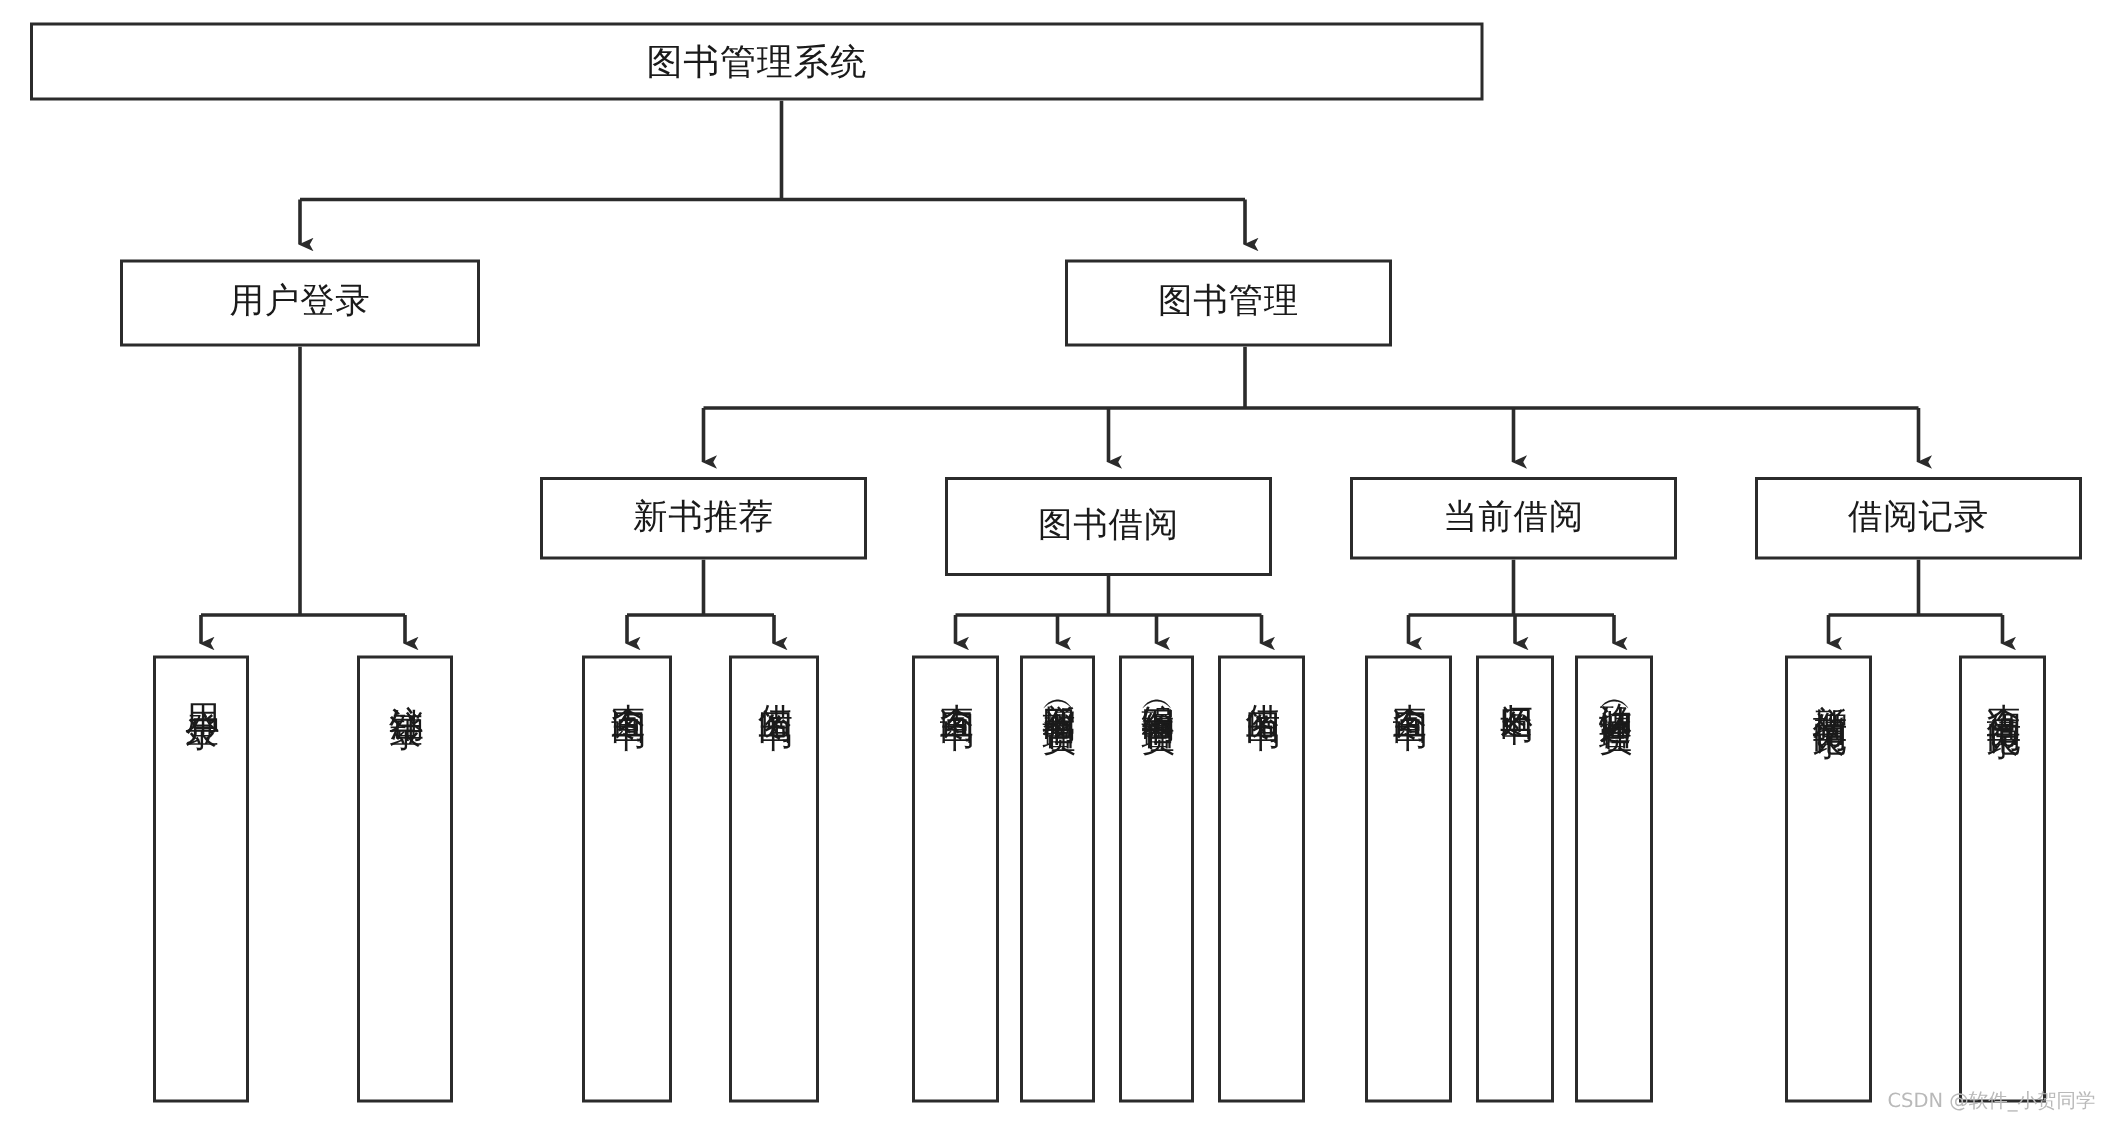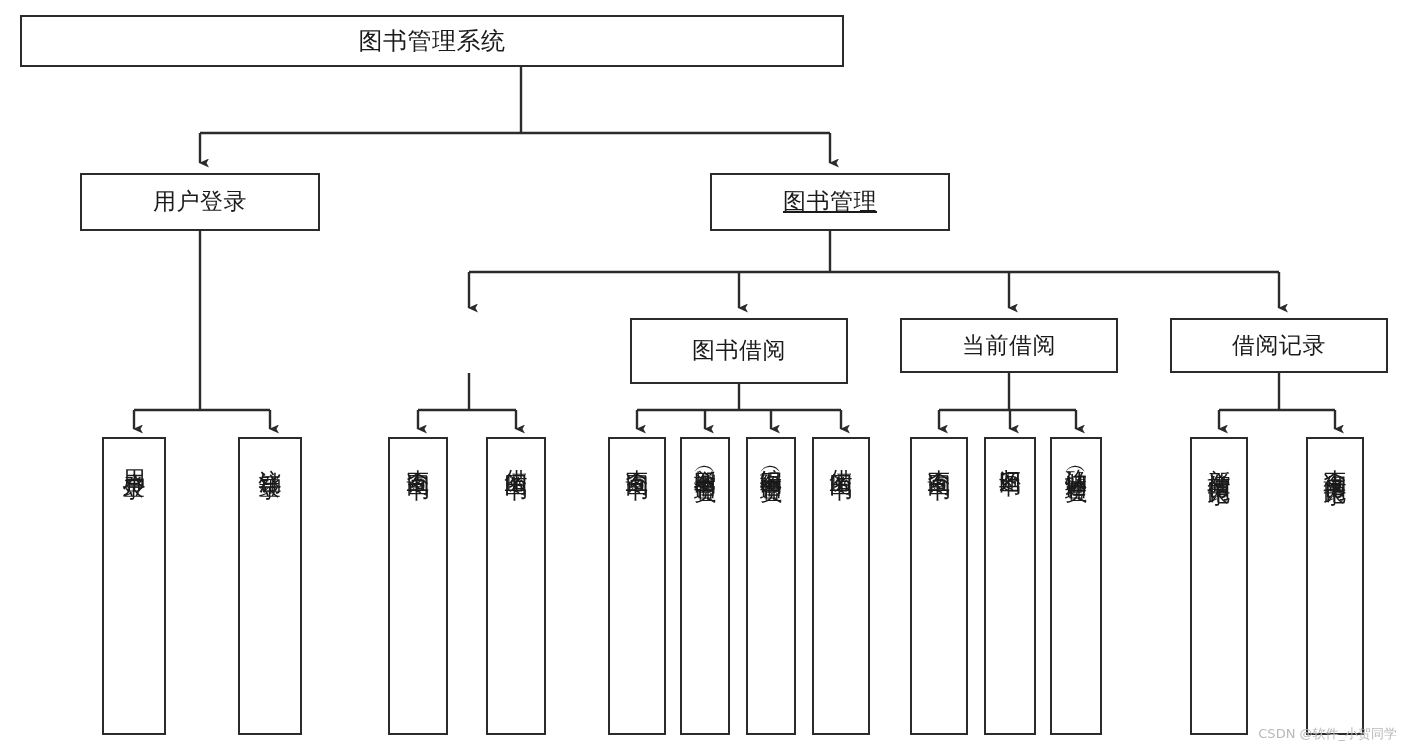--- a/index.html
+++ b/index.html
@@ -127,31 +127,34 @@
       <line x1="1010" y1="410" x2="1010" y2="429" marker-end="url(#arrowhead)"></line>
       <line x1="1076" y1="410" x2="1076" y2="429" marker-end="url(#arrowhead)"></line>
 
       <line x1="1279" y1="373" x2="1279" y2="410"></line>
       <line x1="1219" y1="410" x2="1335" y2="410"></line>
       <line x1="1219" y1="410" x2="1219" y2="429" marker-end="url(#arrowhead)"></line>
       <line x1="1335" y1="410" x2="1335" y2="429" marker-end="url(#arrowhead)"></line>
     </g>
   </svg>
 
-  <div class="node horiz root" style="left:20px; top:15px; width:824px; height:52px;">
+  <div class="node horiz root" style="left:20px; top:15px; width:969px; height:52px;">
     <span class="node-label">图书管理系统</span>
   </div>
 
   <div class="node horiz" style="left:80px; top:173px; width:240px; height:58px;">
     <span class="node-label">用户登录</span>
   </div>
-  <div class="node horiz" style="left:710px; top:173px; width:240px; height:58px;text-decoration:underline;">
+  <div class="node horiz" style="left:710px; top:173px; width:218px; height:58px;">
     <span class="node-label">图书管理</span>
   </div>
 
+  <div class="node horiz" style="left:360px; top:318px; width:218px; height:55px;">
+    <span class="node-label">新书推荐</span>
+  </div>
   <div class="node horiz" style="left:630px; top:318px; width:218px; height:66px;">
     <span class="node-label">图书借阅</span>
   </div>
   <div class="node horiz" style="left:900px; top:318px; width:218px; height:55px;">
     <span class="node-label">当前借阅</span>
   </div>
   <div class="node horiz" style="left:1170px; top:318px; width:218px; height:55px;">
     <span class="node-label">借阅记录</span>
   </div>
 

